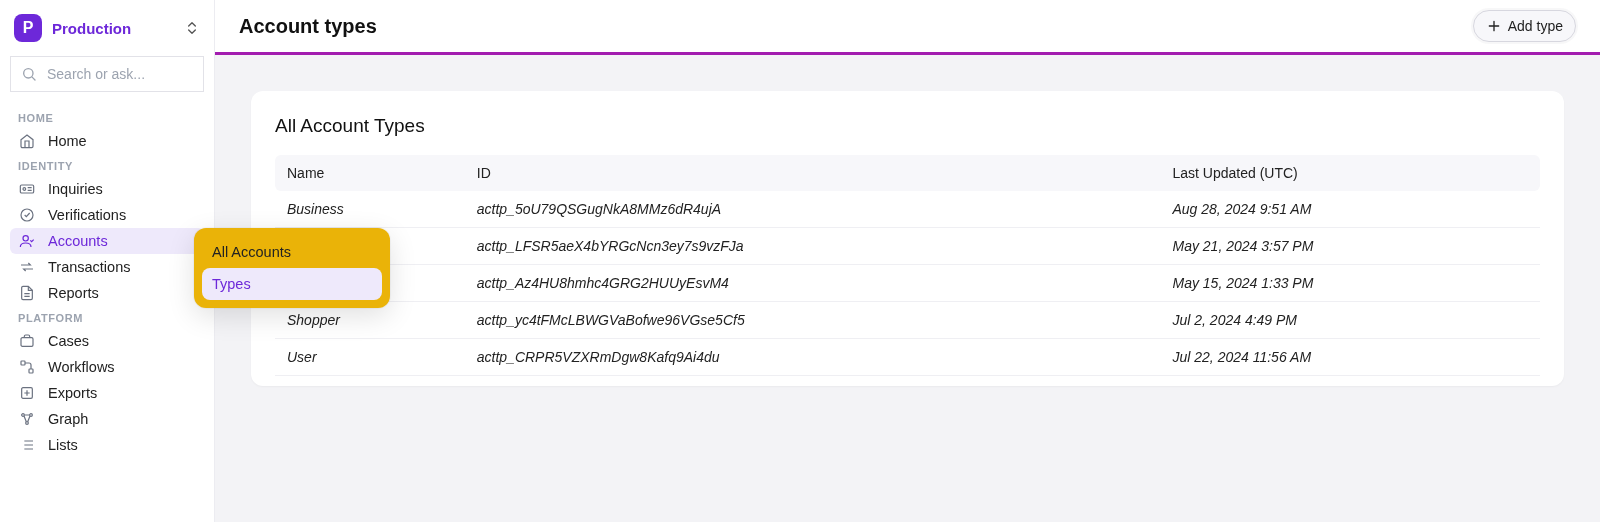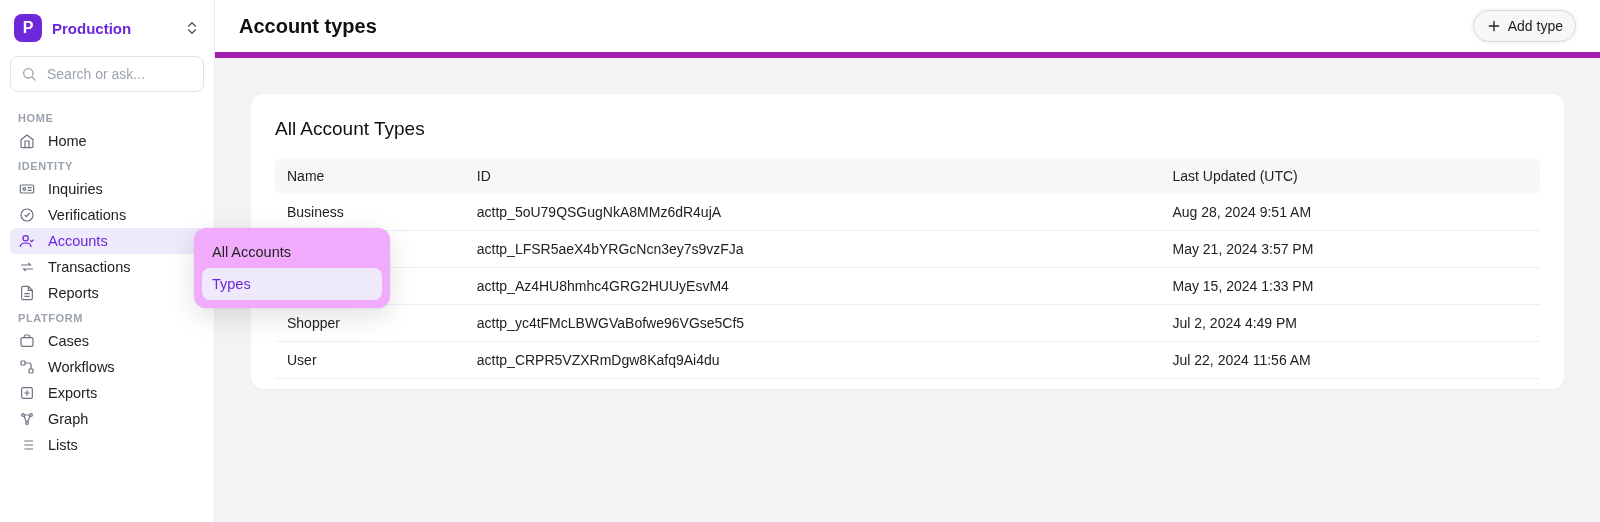--- a/index.html
+++ b/index.html
@@ -49,21 +49,21 @@
     font-weight: 700;
     font-size: 16px;
   }
   .env-name { font-weight: 600; font-size: 15px; color: #6d28d9; }
   .chevrons { color: #555; }
   .search-box {
     display: flex;
     align-items: center;
     gap: 8px;
     border: 1px solid #e2e2e8;
-    border-radius: 8px;
+    border-radius: 0;
     padding: 8px 10px;
     color: #9ca3af;
     margin-bottom: 14px;
     font-size: 14px;
     cursor: text;
   }
   .search-box input {
     border: none;
     outline: none;
     font-size: 14px;
@@ -99,21 +99,21 @@
     color: #6d28d9;
   }
   .nav-item.active .icon { color: #6d28d9; }
 
   
   .submenu {
     position: absolute;
     left: 194px;
     top: 228px;
     width: 196px;
-    background: #f0abfc;
+    background: #eab308;
     border-radius: 12px;
     box-shadow: 0 8px 28px rgba(0,0,0,0.12), 0 0 0 1px rgba(0,0,0,0.03);
     padding: 8px;
     z-index: 20;
   }
   .submenu-item {
     padding: 8px 10px;
     border-radius: 8px;
     font-size: 14.5px;
     cursor: pointer;
@@ -130,21 +130,21 @@
     display: flex;
     flex-direction: column;
     overflow: hidden;
     background: #f3f3f6;
   }
   .topbar {
     display: flex;
     align-items: center;
     justify-content: space-between;
     padding: 10px 24px;
-    border-bottom: 6px solid #a21caf;
+    border-bottom: 3px solid #a21caf;
     background: #fff;
   }
   .page-title { font-size: 20px; font-weight: 700; }
   .add-btn {
     display: flex;
     align-items: center;
     gap: 6px;
     border: 1px solid #d7d7df;
     background: #f7f7fa;
     color: #222;
@@ -182,20 +182,21 @@
     font-weight: 400;
     color: #222;
     padding: 10px 12px;
   }
   thead th:first-child { border-top-left-radius: 6px; border-bottom-left-radius: 6px; }
   thead th:last-child  { border-top-right-radius: 6px; border-bottom-right-radius: 6px; }
   tbody td {
     padding: 10px 12px;
     border-bottom: 1px solid #efeff3;
     color: #222;
+    font-style: italic;
   }
   .icon svg { width: 16px; height: 16px; display: block; }
 </style>
 </head>
 <body>
 
 <div class="app">
 
   <aside class="sidebar">
     <div class="env-switcher">

